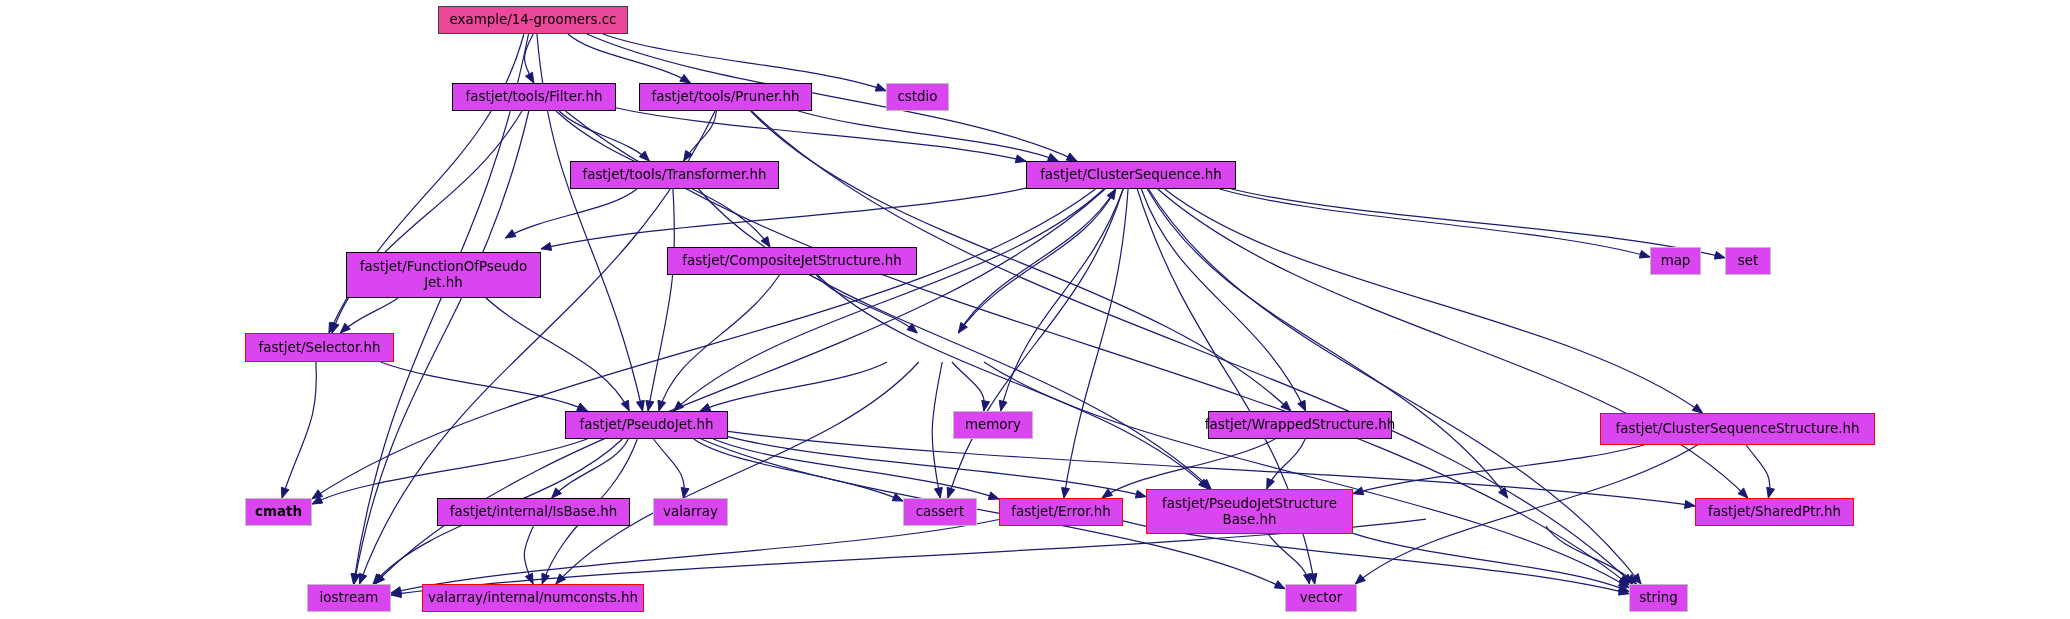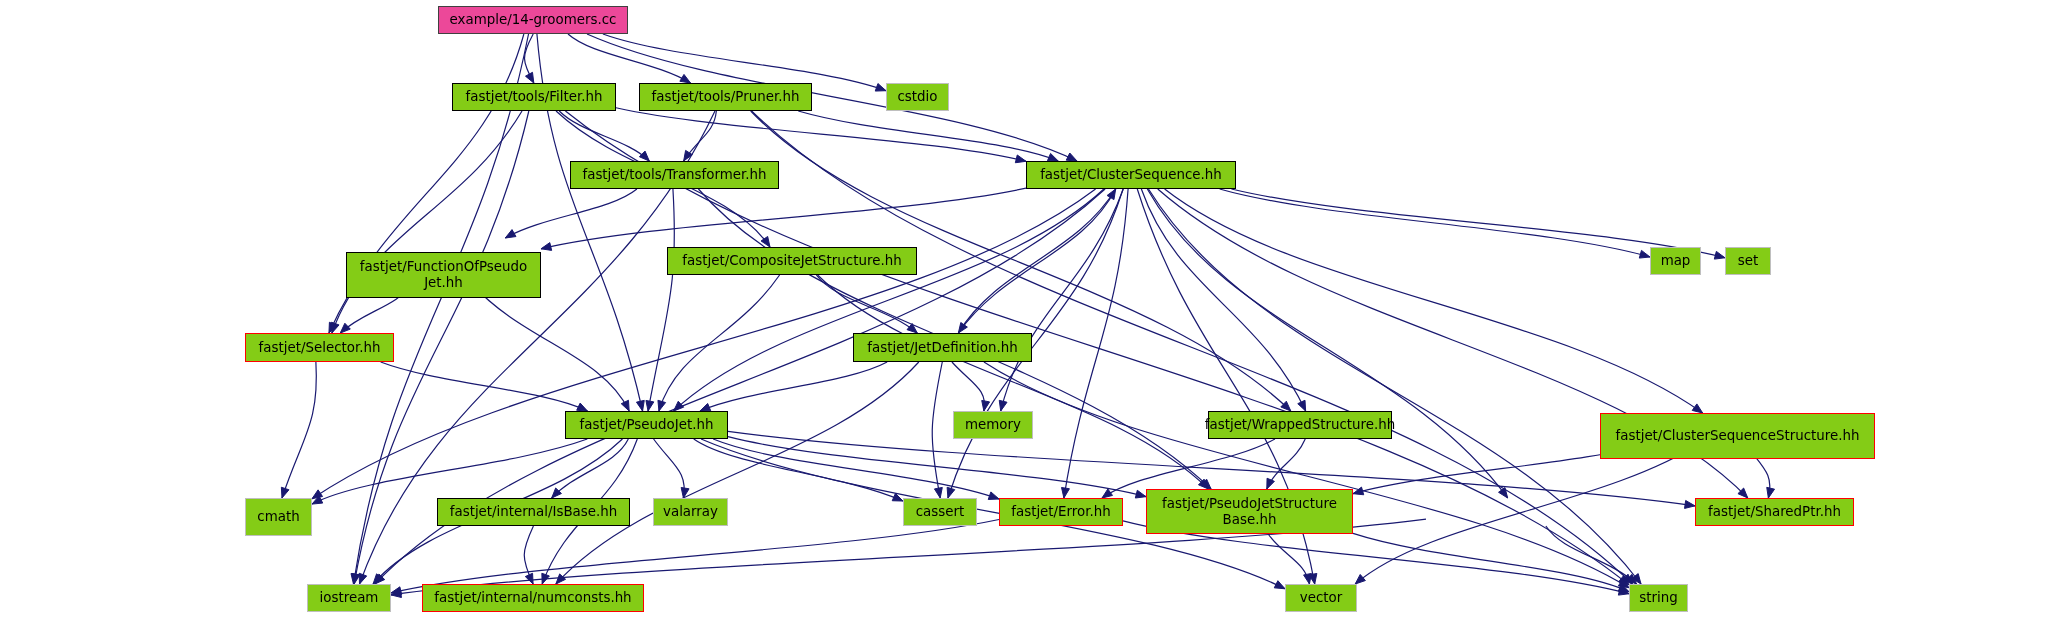--- a/index.html
+++ b/index.html
@@ -1,20 +1,20 @@
 <!DOCTYPE html>
 <html><head>
 <meta charset="utf-8">
 <style>
   html, body { margin: 0; padding: 0; background: #ffffff; }
   body { width: 2070px; height: 619px; position: relative; overflow: hidden; font-family: "DejaVu Sans", sans-serif; }
   #graph { position: absolute; left: 0; top: 0; width: 2070px; height: 619px; }
   #edges { position: absolute; left: 0; top: 0; }
   .node {
-    position: absolute; box-sizing: border-box; background: #84cc16;
+    position: absolute; box-sizing: border-box; background: #d946ef;
     display: flex; align-items: center; justify-content: center; text-align: center;
     font-size: 13.4px; line-height: 16px; color: #000000; white-space: pre-line;
     cursor: pointer;
   }
   .node.root { background: #ec4899; border: 1.5px solid #404040; cursor: default; }
   .node.doc { border: 1.5px solid #000000; }
   .node.red { border: 1.5px solid #ff0000; }
   .node.sys { border: 1.5px solid #bfbfbf; cursor: default; }
   .edge { fill: none; stroke: #191970; stroke-width: 1.2; }
   .arrow { fill: #191970; stroke: #191970; }
@@ -175,30 +175,29 @@
   <div class="node doc" style="left: 639px; top: 83px; width: 173px; height: 28px;">fastjet/tools/Pruner.hh</div>
   <div class="node sys" style="left: 886px; top: 83px; width: 63px; height: 28px;">cstdio</div>
   <div class="node doc" style="left: 570px; top: 161px; width: 209px; height: 28px;">fastjet/tools/Transformer.hh</div>
   <div class="node doc" style="left: 1026px; top: 161px; width: 210px; height: 28px;">fastjet/ClusterSequence.hh</div>
   <div class="node doc" style="left: 346px; top: 252px; width: 195px; height: 46px;">fastjet/FunctionOfPseudo
 Jet.hh</div>
   <div class="node doc" style="left: 667px; top: 247px; width: 250px; height: 28px;">fastjet/CompositeJetStructure.hh</div>
   <div class="node sys" style="left: 1650px; top: 247px; width: 51px; height: 28px;">map</div>
   <div class="node sys" style="left: 1725px; top: 247px; width: 46px; height: 28px;">set</div>
   <div class="node red" style="left: 245px; top: 333px; width: 149px; height: 29px;">fastjet/Selector.hh</div>
-  <div class="node doc" style="left: 853px; top: 333px; width: 179px; height: 29px;">fastjet/JetDefinition.hh</div>
   <div class="node doc" style="left: 565px; top: 411px; width: 163px; height: 28px;">fastjet/PseudoJet.hh</div>
   <div class="node sys" style="left: 953px; top: 411px; width: 80px; height: 28px;">memory</div>
   <div class="node doc" style="left: 1208px; top: 411px; width: 184px; height: 28px;">fastjet/WrappedStructure.hh</div>
-  <div class="node red" style="left: 1600px; top: 413px; width: 275px; height: 46px; text-align: right;">fastjet/ClusterSequenceStructure.hh</div>
-  <div class="node sys" style="left: 245px; top: 498px; width: 67px; height: 38px;">cmath</div>
+  <div class="node red" style="left: 1600px; top: 413px; width: 275px; height: 32px; text-align: right;">fastjet/ClusterSequenceStructure.hh</div>
+  <div class="node sys" style="left: 245px; top: 498px; width: 67px; height: 28px; font-weight: bold;">cmath</div>
   <div class="node doc" style="left: 437px; top: 498px; width: 193px; height: 28px;">fastjet/internal/IsBase.hh</div>
   <div class="node sys" style="left: 653px; top: 498px; width: 75px; height: 28px;">valarray</div>
   <div class="node sys" style="left: 903px; top: 498px; width: 74px; height: 28px;">cassert</div>
   <div class="node red" style="left: 999px; top: 498px; width: 124px; height: 28px;">fastjet/Error.hh</div>
   <div class="node red" style="left: 1146px; top: 489px; width: 207px; height: 45px;">fastjet/PseudoJetStructure
 Base.hh</div>
   <div class="node red" style="left: 1695px; top: 498px; width: 159px; height: 28px;">fastjet/SharedPtr.hh</div>
   <div class="node sys" style="left: 307px; top: 584px; width: 84px; height: 28px;">iostream</div>
-  <div class="node red" style="left: 422px; top: 584px; width: 222px; height: 28px;">fastjet/internal/numconsts.hh</div>
+  <div class="node red" style="left: 422px; top: 584px; width: 222px; height: 28px;">valarray/internal/numconsts.hh</div>
   <div class="node sys" style="left: 1285px; top: 584px; width: 72px; height: 28px;">vector</div>
   <div class="node sys" style="left: 1629px; top: 584px; width: 59px; height: 28px;">string</div>
 </div>
 
 </body></html>

